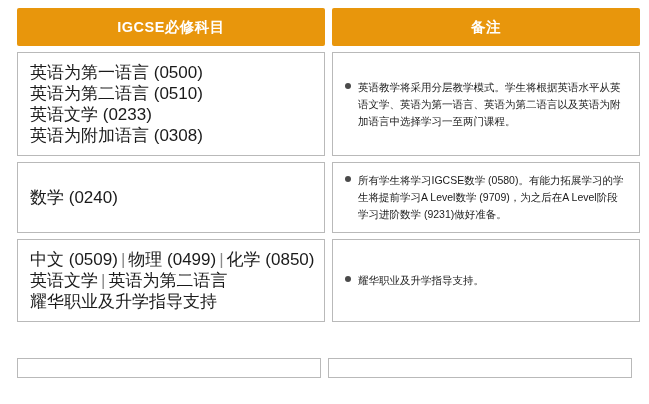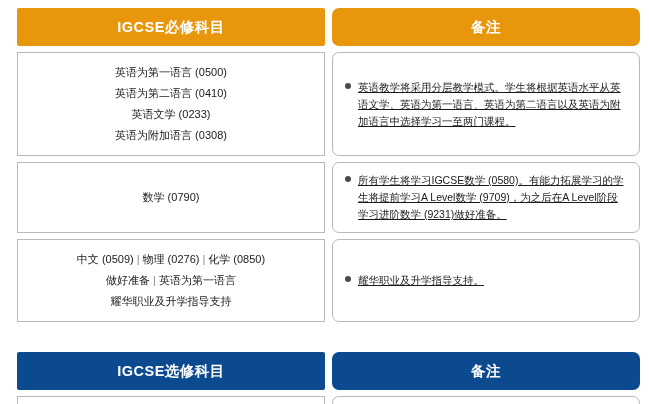--- a/index.html
+++ b/index.html
@@ -45,41 +45,39 @@
   .hdr-orange { background: #e8960c; }
   .hdr-blue   { background: #0b4a8f; }
 
   .body-cell {
     border: 1px solid #b9b9b9;
     vertical-align: middle;
     padding: 9px 12px;
     background: #ffffff;
   }
   .col-left  { width: 306px; margin-top: 10px; }
-  .col-right { width: 306px; border-radius: 7px; }
+  .col-right { width: 306px; }
 
   .subj-line {
-    font-size: 11px;
+    font-size: 17px;
     line-height: 21px;
     color: #1a1a1a;
     white-space: nowrap;
-    text-align: center;
   }
   .sep {
     color: #8a8a8a;
     padding: 0 3px;
   }
 
   .note {
     position: relative;
     padding-left: 13px;
     font-size: 10.5px;
     line-height: 17px;
     color: #1a1a1a;
-    text-decoration: underline;
   }
   .note .bullet {
     position: absolute;
     left: 0;
     top: 4px;
     width: 6px;
     height: 6px;
     background: #4a4a4a;
     border-radius: 50%;
     display: inline-block;
@@ -107,76 +105,72 @@
       <th class="hdr-cell hdr-orange col-right">备注</th>
     </tr>
     <tr class="row-gap">
           <td></td>
           <td></td>
         </tr>
 
     <tr>
       <td class="body-cell col-left">
         <div class="subj-line">英语为第一语言 (0500)</div>
-        <div class="subj-line">英语为第二语言 (0410)</div>
+        <div class="subj-line">英语为第二语言 (0510)</div>
         <div class="subj-line">英语文学 (0233)</div>
         <div class="subj-line">英语为附加语言 (0308)</div>
       </td>
       <td class="body-cell col-right">
         <div class="note">
           <span class="bullet"></span>
           <span>英语教学将采用分层教学模式。学生将根据英语水平从英语文学、英语为第一语言、英语为第二语言以及英语为附加语言中选择学习一至两门课程。</span>
         </div>
       </td>
     </tr>
     <tr class="row-gap">
           <td></td>
           <td></td>
         </tr>
 
     <tr>
       <td class="body-cell col-left">
-        <div class="subj-line">数学 (0790)</div>
+        <div class="subj-line">数学 (0240)</div>
       </td>
       <td class="body-cell col-right">
         <div class="note">
           <span class="bullet"></span>
           <span>所有学生将学习IGCSE数学 (0580)。有能力拓展学习的学生将提前学习A Level数学 (9709)，为之后在A Level阶段学习进阶数学 (9231)做好准备。</span>
         </div>
       </td>
     </tr>
     <tr class="row-gap">
           <td></td>
           <td></td>
         </tr>
 
     <tr>
       <td class="body-cell col-left">
-        <div class="subj-line"><span>中文 (0509)</span><span class="sep">|</span><span>物理 (0276)</span><span class="sep">|</span><span>化学 (0850)</span></div>
-        <div class="subj-line"><span>做好准备</span><span class="sep">|</span><span>英语为第一语言</span></div>
+        <div class="subj-line"><span>中文 (0509)</span><span class="sep">|</span><span>物理 (0499)</span><span class="sep">|</span><span>化学 (0850)</span></div>
+        <div class="subj-line"><span>英语文学</span><span class="sep">|</span><span>英语为第二语言</span></div>
         <div class="subj-line">耀华职业及升学指导支持</div>
       </td>
       <td class="body-cell col-right">
         <div class="note">
           <span class="bullet"></span>
           <span>耀华职业及升学指导支持。</span>
         </div>
       </td>
     </tr>
   </tbody>
     </table>
 
   <div class="block-gap"></div>
 
   <table class="tbl second">
     <tbody>
-        <tr>
-      <th class="hdr-cell hdr-blue col-left">IGCSE选修科目</th>
-      <th class="hdr-cell hdr-blue col-right">备注</th>
-    </tr>
     <tr class="row-gap">
           <td></td>
           <td></td>
         </tr>
 
     <tr>
       <td class="body-cell col-left">
         
       </td>
       <td class="body-cell col-right">

